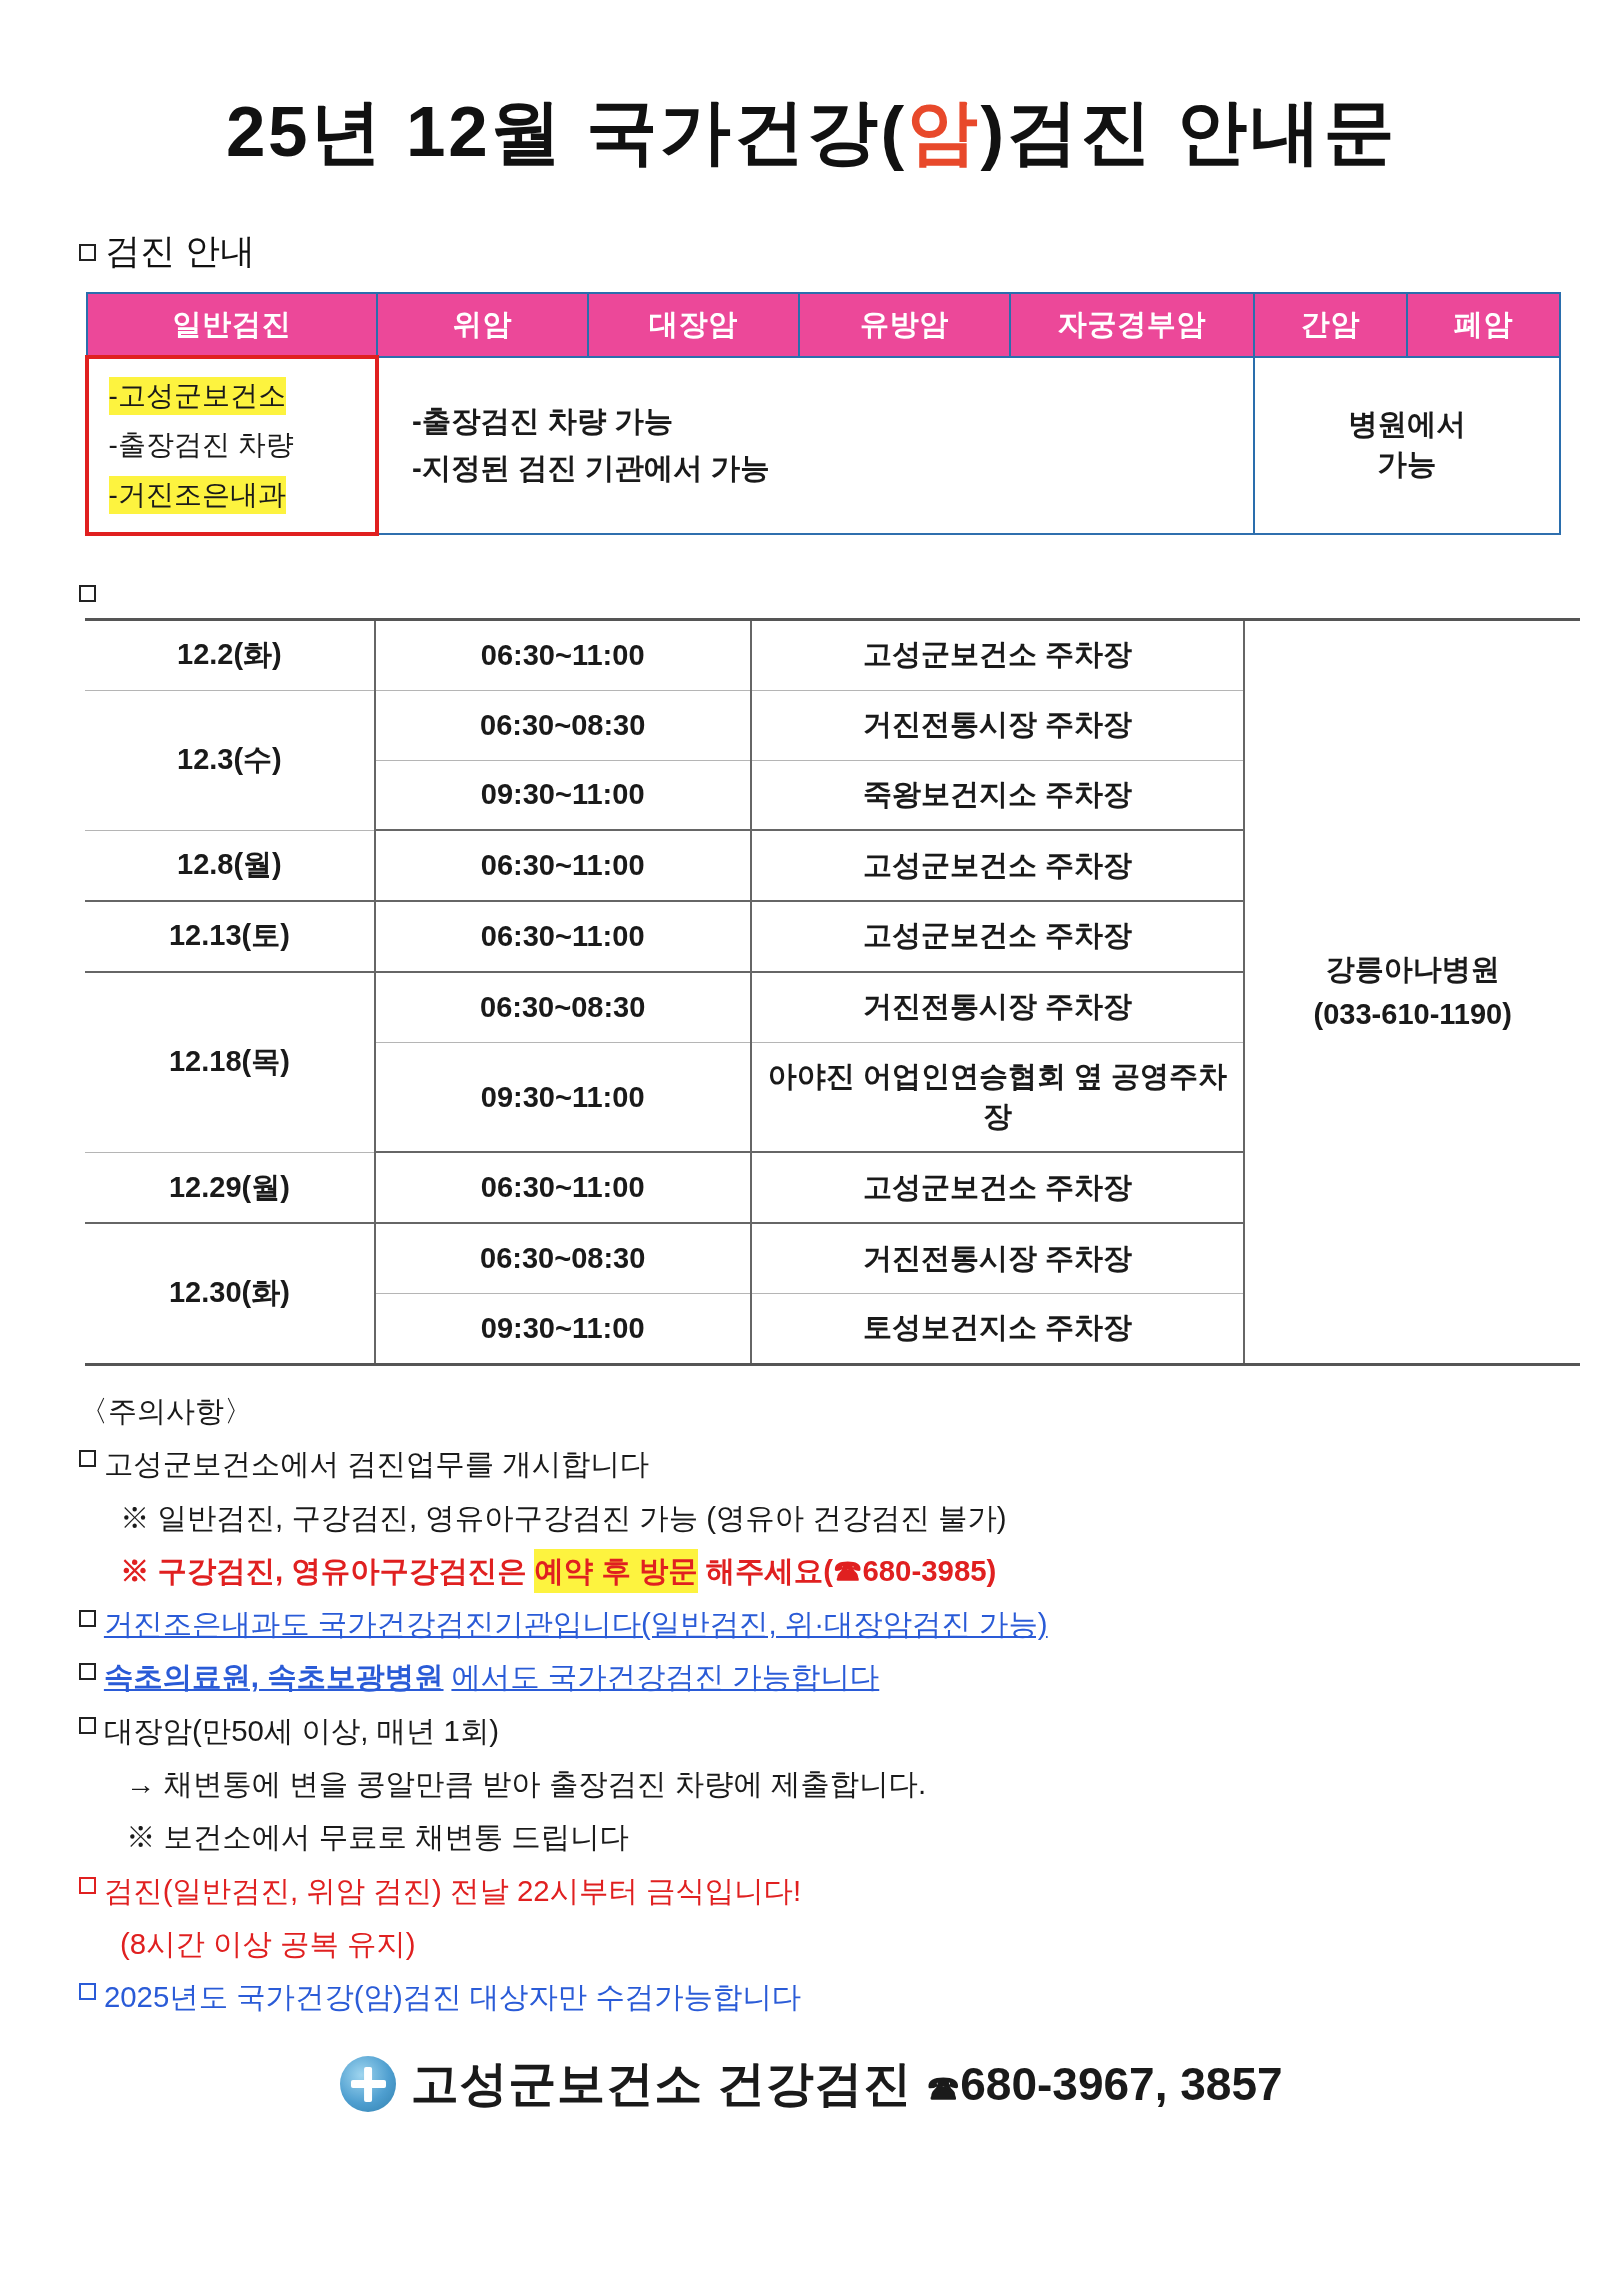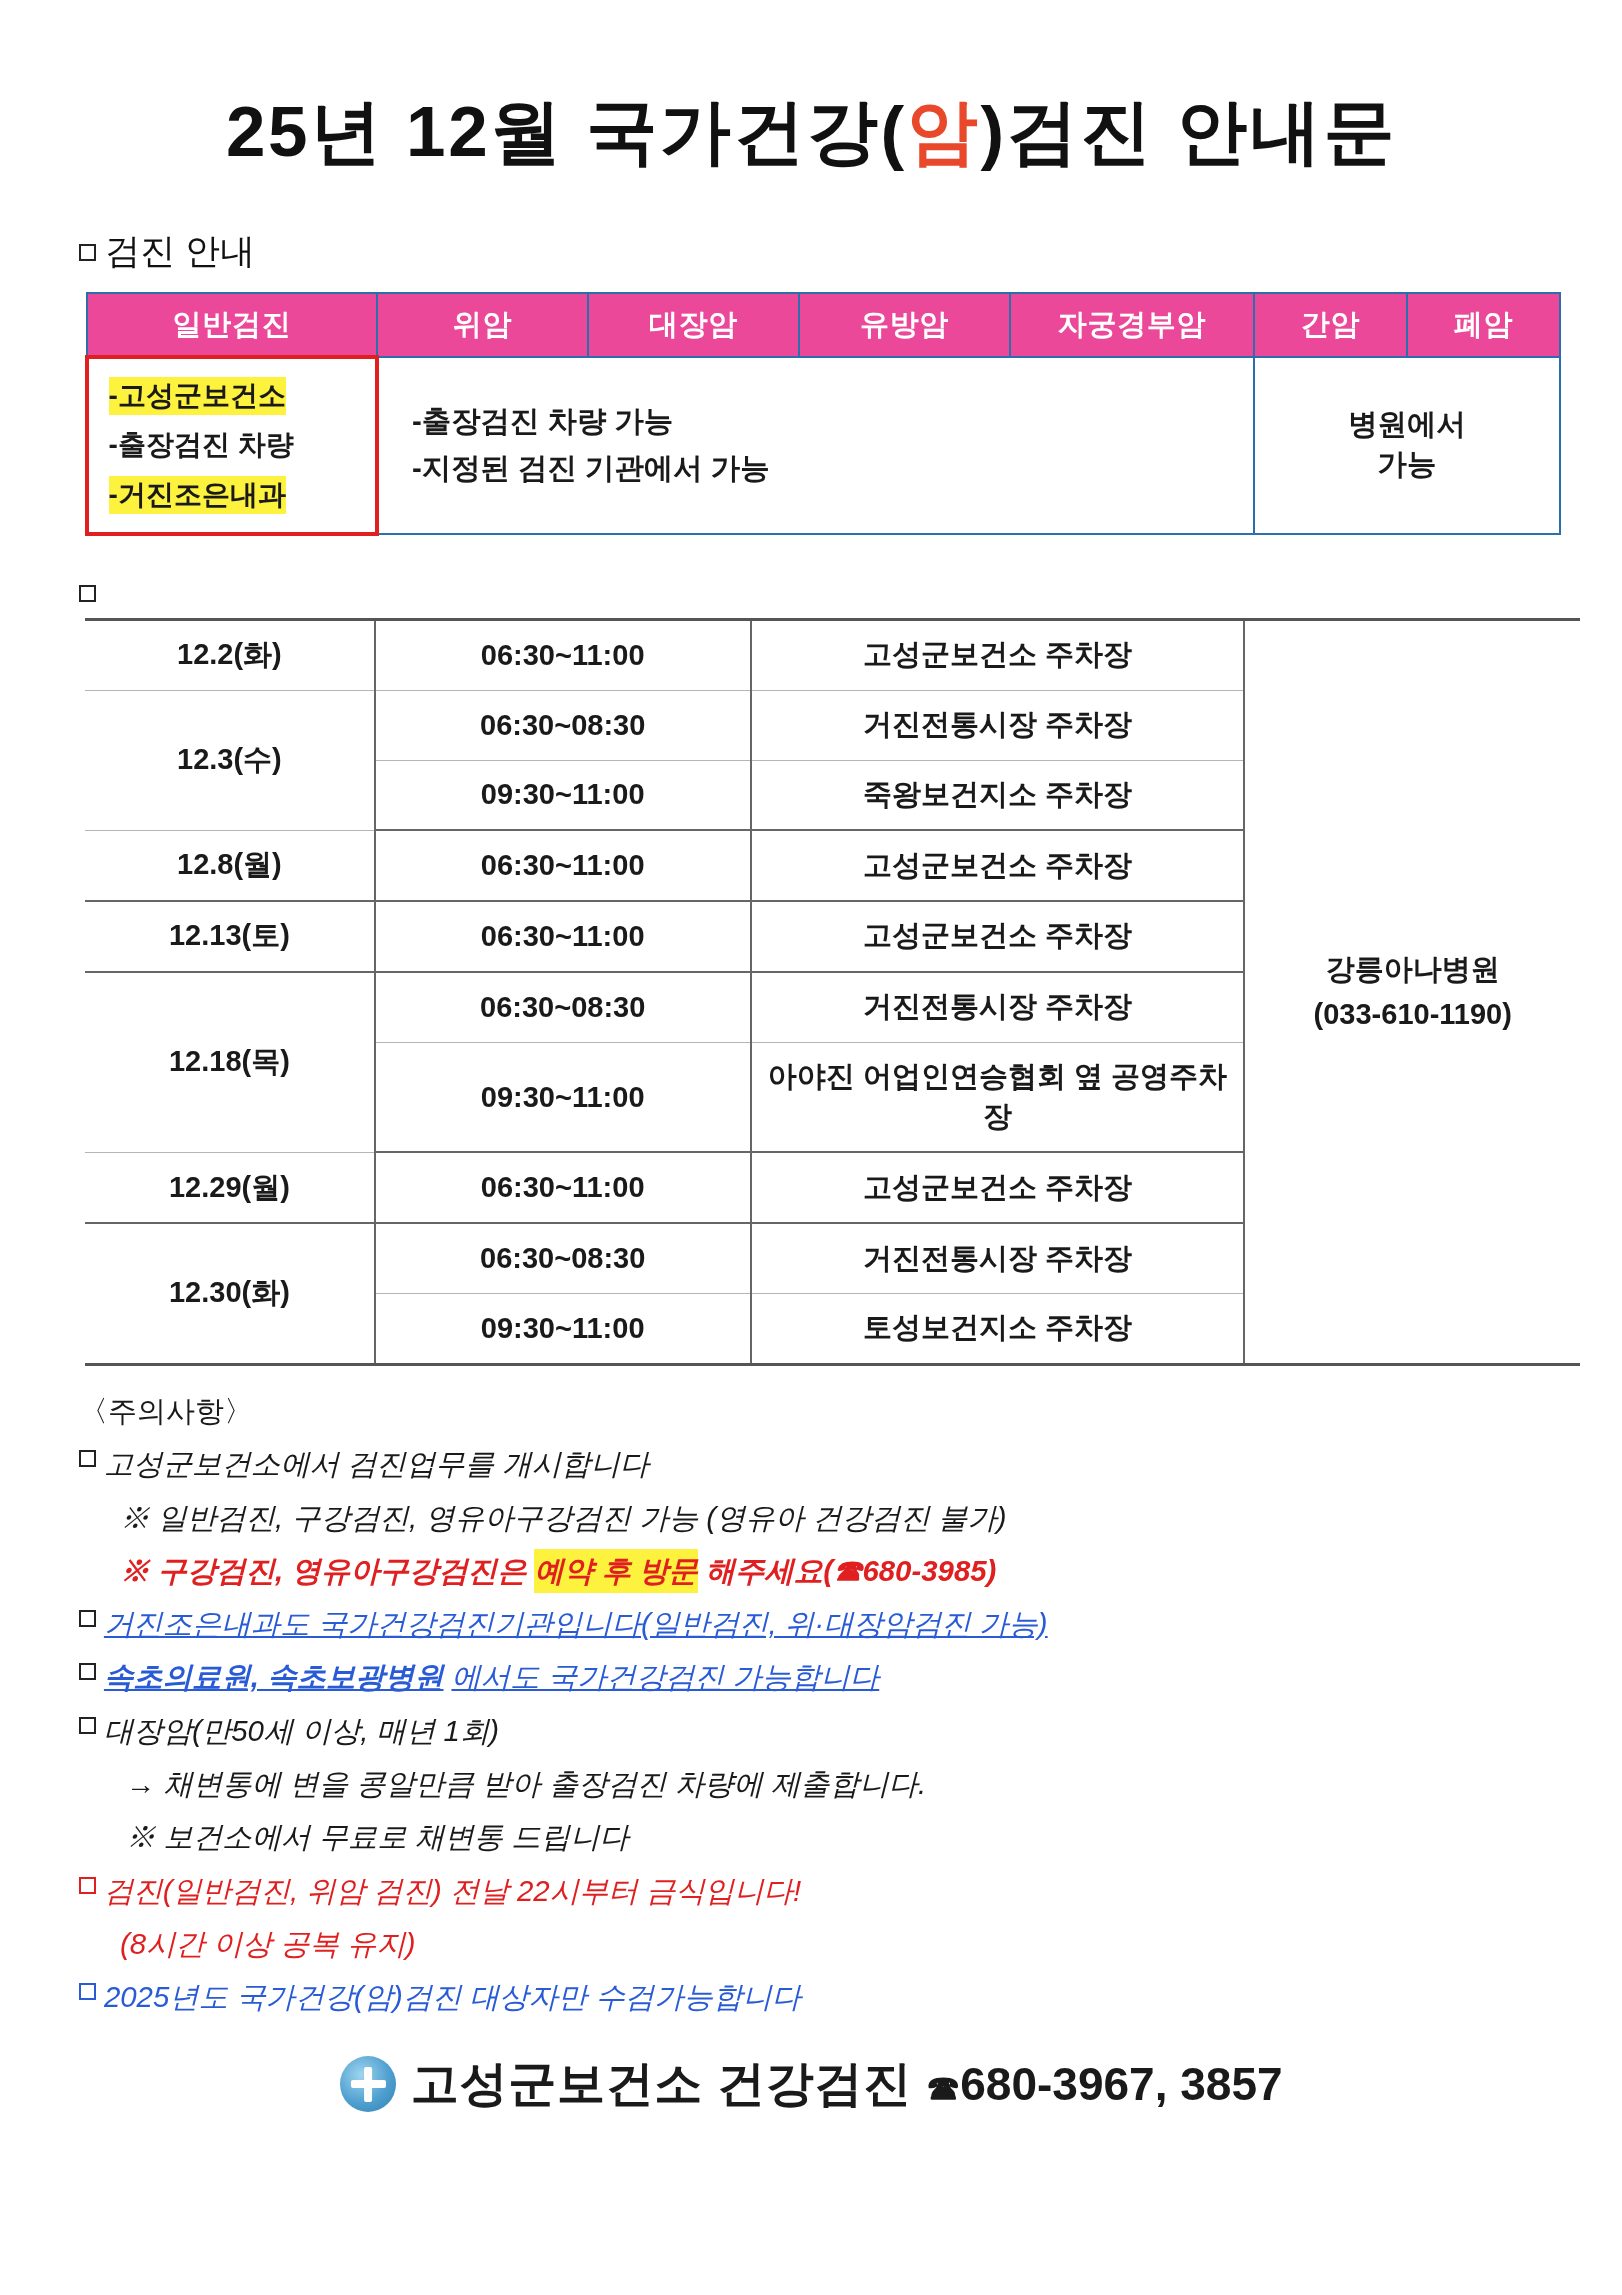--- a/index.html
+++ b/index.html
@@ -88,21 +88,21 @@
     font-weight: bold;
   }
   .cell-first {
     border: 4.6px solid #e02020 !important;
     text-align: left !important;
     padding-left: 19.6px !important;
   }
   .cell-first div {
     margin: 5.9px 0;
     font-size: 28px;
-    font-weight: bold;
+    font-weight: normal;
     display: inline-block;
   }
   .hl {
     background: #fdf33f;
   }
   .cell-mid {
     text-align: left !important;
     padding-left: 33px !important;
   }
   .cell-mid div {
@@ -161,21 +161,20 @@
     font-size: 29px;
     margin-bottom: 10.5px;
   }
   .note {
     font-size: 29.4px;
     line-height: 1.5;
     margin: 9.2px 0;
     display: flex;
     align-items: flex-start;
     gap: 7.9px;
-    font-style: italic;
   }
   .note .sq { top: 7.9px; }
   .note-ind {
     margin-left: 41px;
   }
   .note-ind2 {
     margin-left: 47px;
   }
   .red { color: #e02020; }
   .blue { color: #2a5bd7; }

